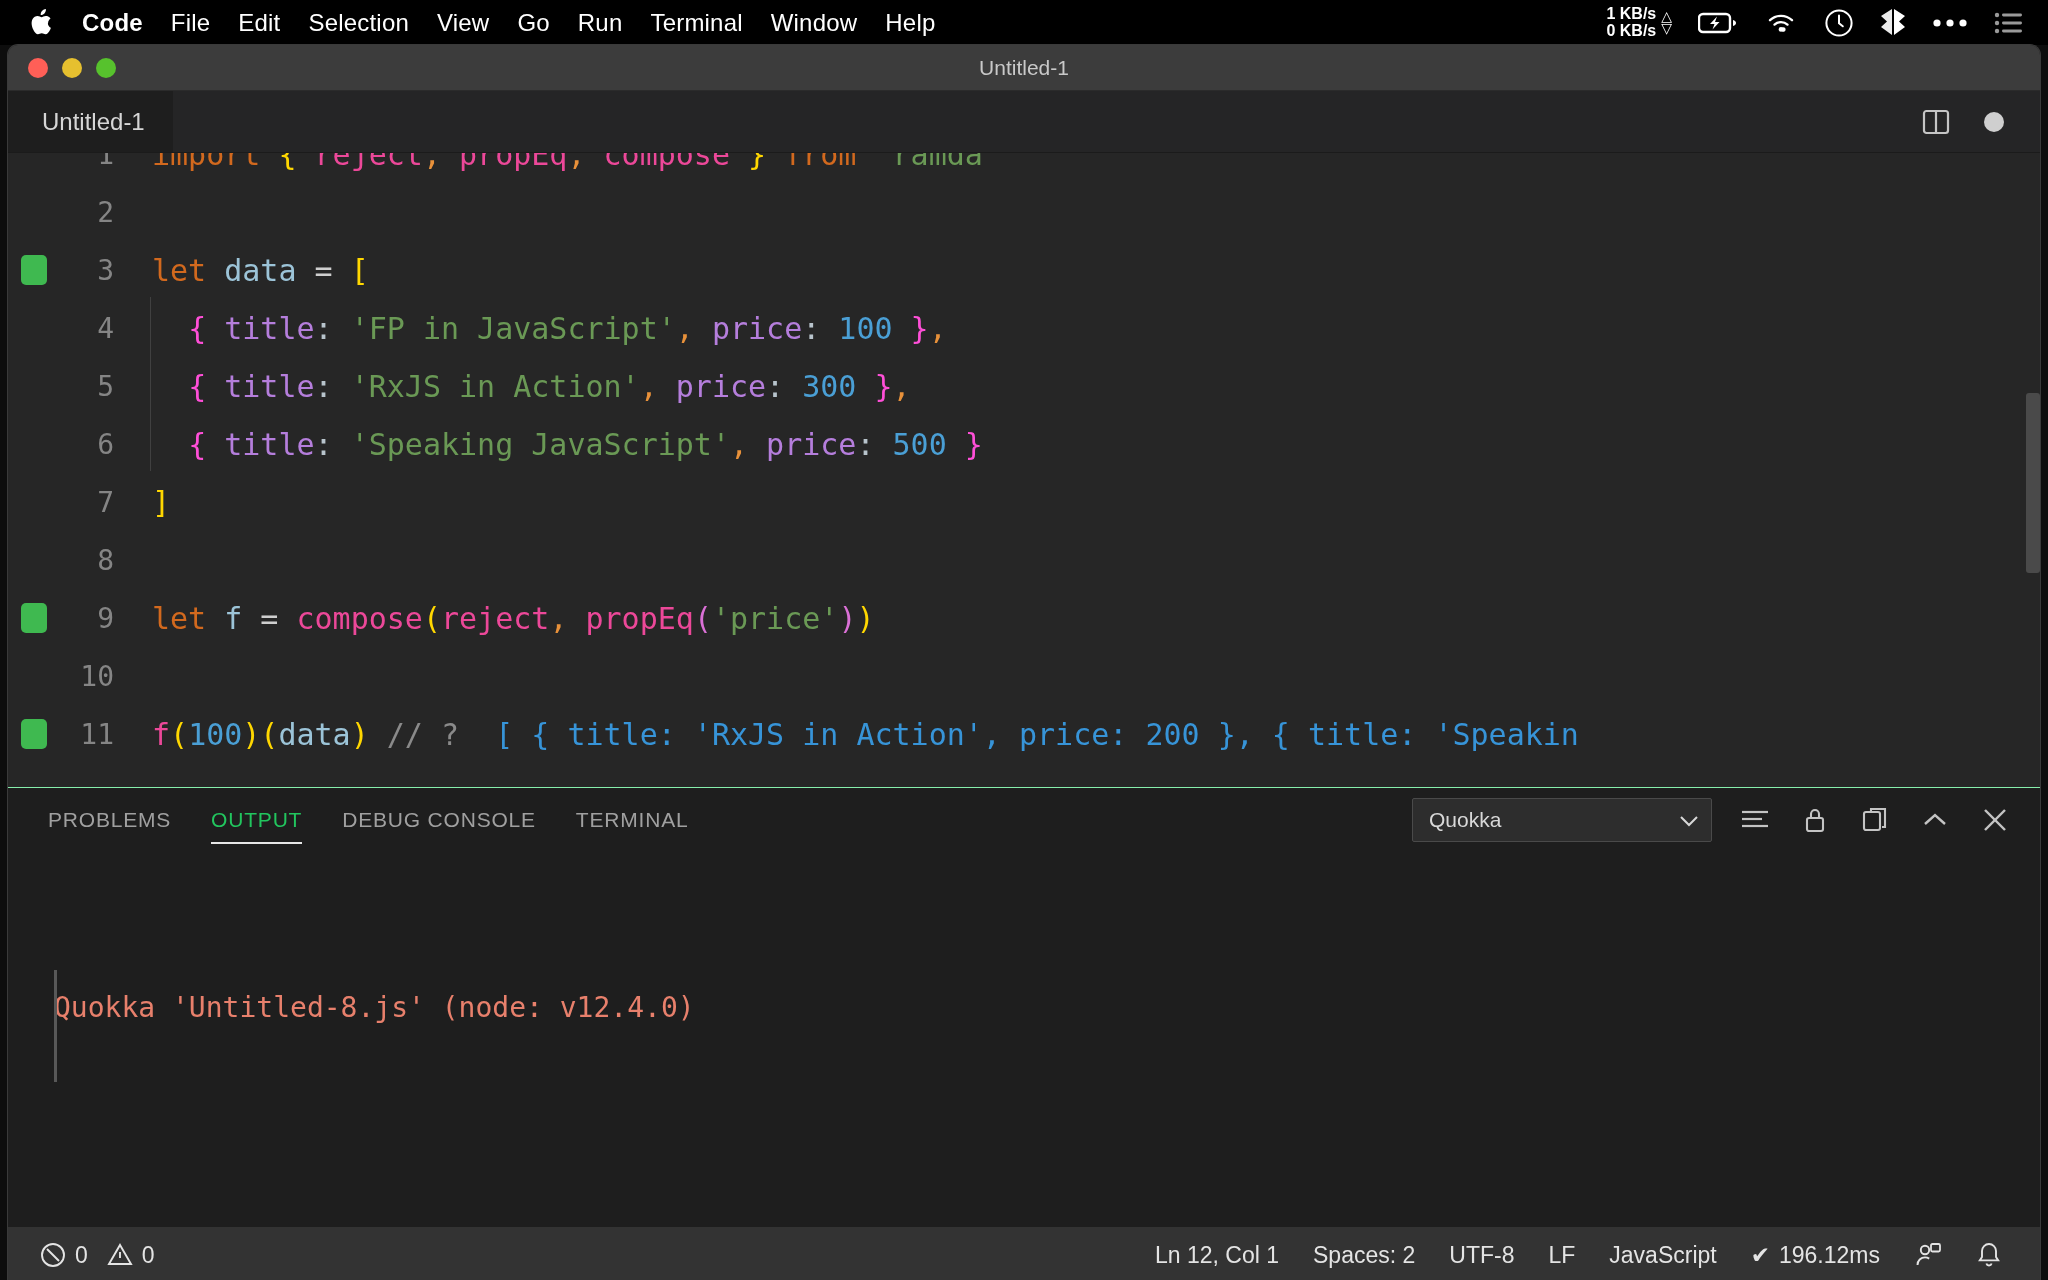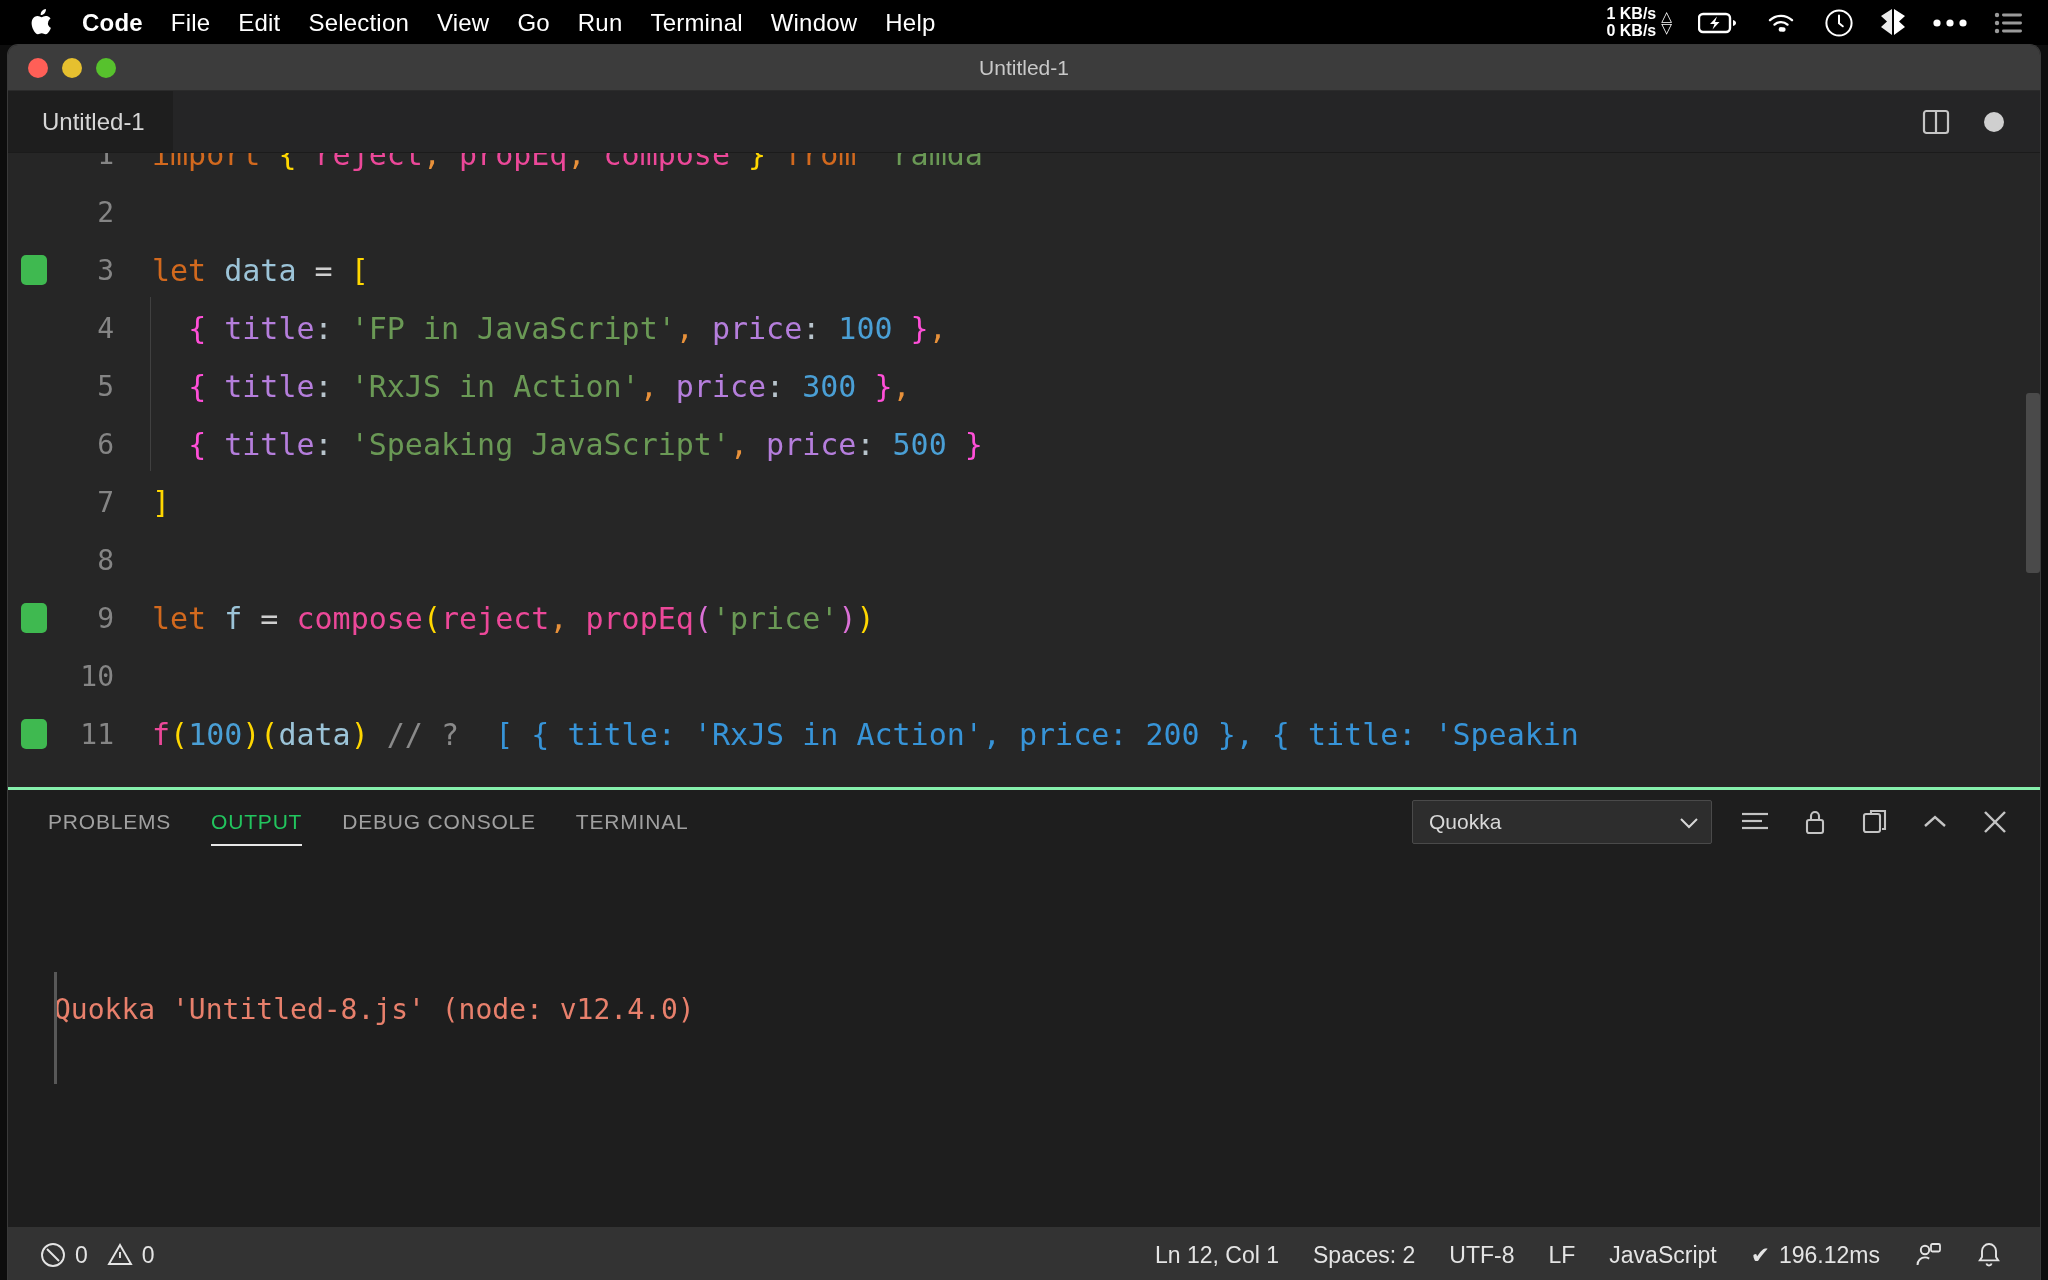--- a/index.html
+++ b/index.html
@@ -104,21 +104,21 @@
   .str { color: #6a9955; }           
   .num { color: #4a9fd5; }           
   .op  { color: #cfcfcf; }           
   .com { color: #8a8a8a; }           
   .fn  { color: #ec4899; }           
   .quokka { color: #3794d8; }        
   .comma { color: #e8913a; }
   .colon { color: #b8c4cc; }
 
   
-  .panel { height: 440px; background: #1e1e1e; border-top: 3px solid #86efac; display: flex; flex-direction: column; }
+  .panel { height: 440px; background: #1e1e1e; border-top: 1px solid #86efac; display: flex; flex-direction: column; }
   .panel-head { height: 64px; display: flex; align-items: center; padding: 0 28px 0 40px; }
   .ptabs { display: flex; align-items: flex-end; gap: 40px; height: 64px; }
   .ptab {
     display: flex; align-items: center; height: 64px; position: relative;
     font-size: 21px; letter-spacing: .8px; color: #a0a0a0;
   }
   .ptab.active { color: #22c55e; }
   .ptab.active::after {
     content: ""; position: absolute; left: 0; right: 0; bottom: 8px; height: 2px; background: #e7e7e7;
   }

